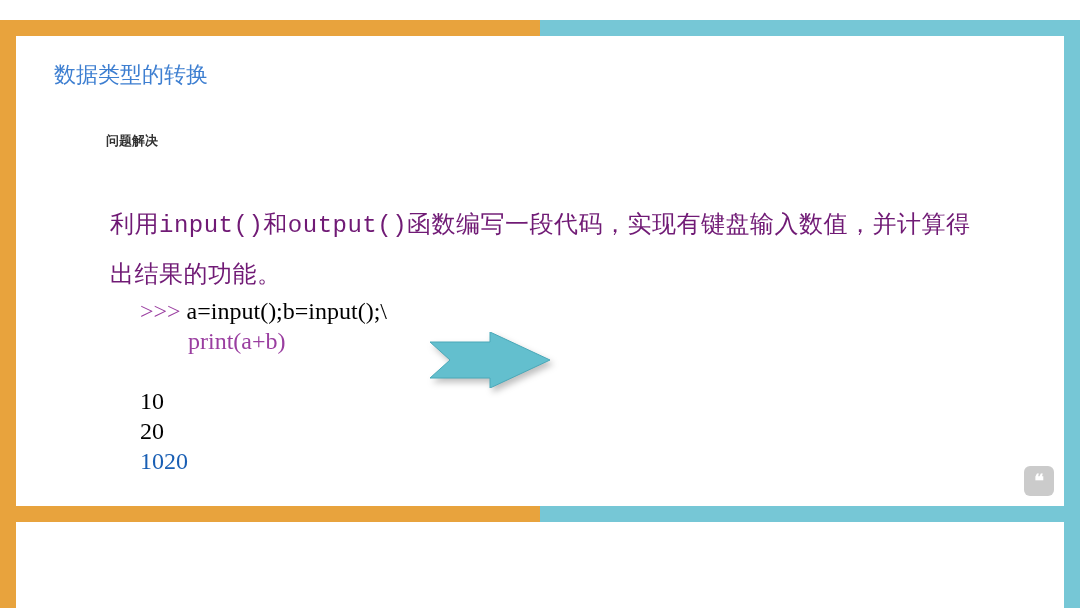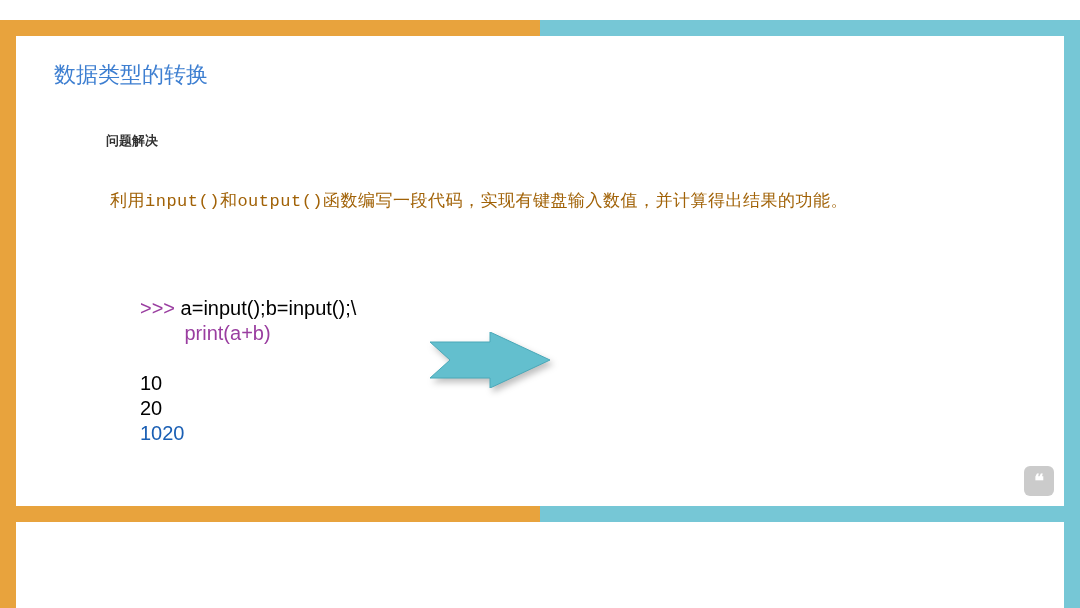--- a/index.html
+++ b/index.html
@@ -21,29 +21,29 @@
 
   .title {
     position:absolute; left:54px; top:40px;
     color:#3e7fd1; font-size:22px; font-weight:500;
   }
   .subtitle {
     position:absolute; left:106px; top:112px;
     color:#333; font-size:13px; font-weight:600;
   }
   .desc {
-    position:absolute; left:110px; top:164px; width:870px;
-    color:#a16207; font-size:17px; line-height:2.0;
+    position:absolute; left:110px; top:180px; width:870px;
+    color:#701a75; font-size:24px; line-height:2.0;
     letter-spacing:0.5px;
   }
   .desc .mono { font-family: "SimSun","Courier New",monospace; }
 
   .code {
-    font-family: Liberation Sans, sans-serif;
-    font-size:20px; line-height:1.25;
+    font-family: Liberation Serif, serif;
+    font-size:24px; line-height:1.25;
     white-space:pre;
   }
   .code-left { position:absolute; left:140px; top:276px; }
   .code-right { position:absolute; left:580px; top:276px; }
   .p  { color:#9a3ea0; }            
   .bl { color:#1a5fb4; }            
   .gr { color:#555; }               
   .bk { color:#000; }
 
   .arrow {

